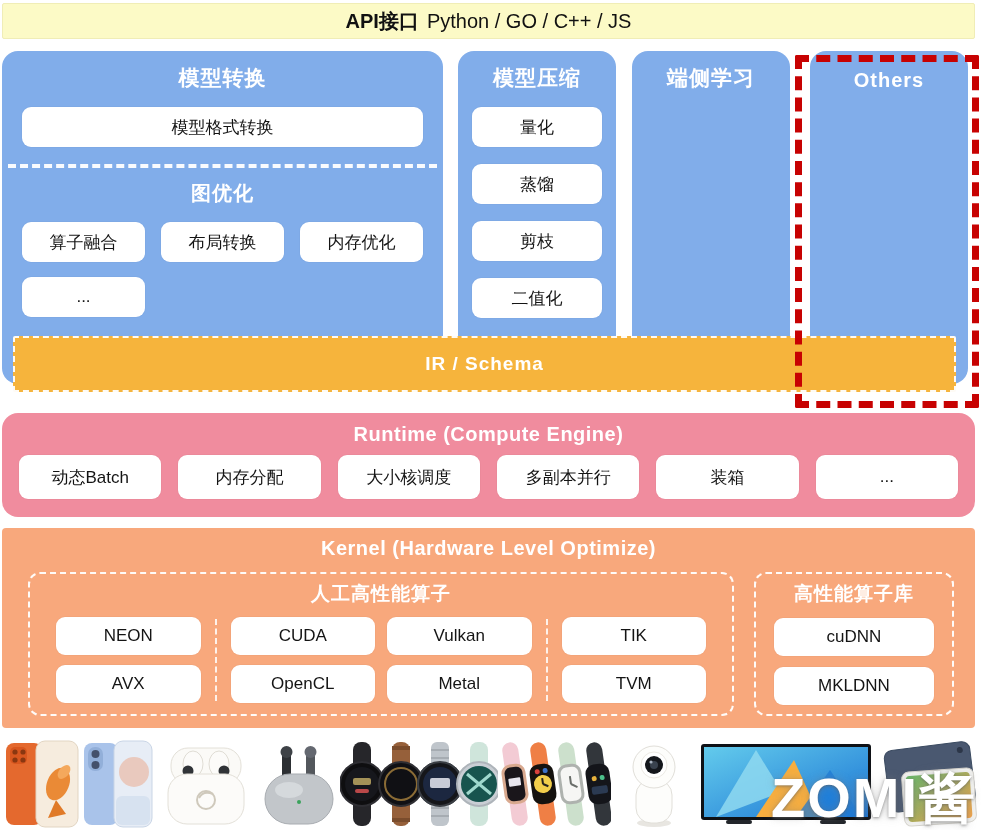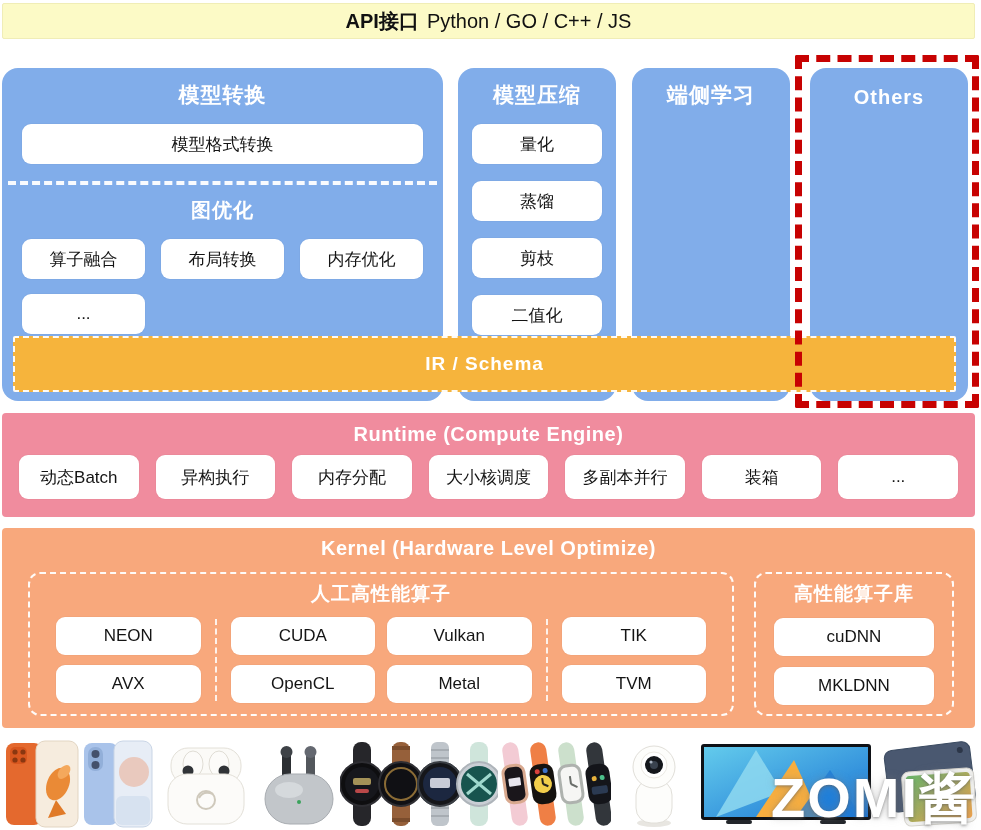--- a/index.html
+++ b/index.html
@@ -7,21 +7,21 @@
   body{font-family:"Liberation Sans","DejaVu Sans",sans-serif;}
   .page{position:relative;width:981px;height:830px;background:#ffffff;overflow:hidden;}
 
   
   .api-banner{position:absolute;left:2px;top:3px;width:973px;height:36px;
     background:#FCFAC6;border:1px solid #F0EDB6;border-radius:2px;
     display:flex;align-items:center;justify-content:center;font-size:20px;color:#111;}
   .api-banner .b{font-weight:bold;margin-right:8px;}
 
   
-  .panel{position:absolute;top:68px;height:333px;background:#81ADEA;border-radius:16px;color:#fff;}
+  .panel{position:absolute;top:51px;height:333px;background:#81ADEA;border-radius:16px;color:#fff;}
   .p1{left:2px;width:441px;}
   .p2{left:458px;width:158px;}
   .p3{left:632px;width:158px;}
   .p4{left:810px;width:158px;}
   .panel-title{margin-top:13px;text-align:center;font-size:21px;font-weight:bold;letter-spacing:1px;}
   .sub-title{margin-top:12px;text-align:center;font-size:20px;font-weight:bold;letter-spacing:1px;}
 
   .btn{background:#fff;border-radius:9px;display:flex;align-items:center;justify-content:center;
     font-size:17px;color:#141414;font-weight:500;height:40px;box-shadow:0 0 0 1px rgba(0,0,0,0.02);}
 
@@ -38,21 +38,21 @@
   .red-box{position:absolute;left:795px;top:55px;width:184px;height:353px;
     border:7px dashed #C70202;border-radius:2px;z-index:6;pointer-events:none;}
 
   
   .ir-bar{position:absolute;left:13px;top:336px;width:943px;height:56px;background:#F6B43C;
     border:2px dashed rgba(255,255,255,0.95);border-radius:2px;z-index:5;
     display:flex;align-items:center;justify-content:center;
     color:#fff;font-size:19px;font-weight:bold;letter-spacing:1px;}
 
   
-  .runtime{position:absolute;left:2px;top:413px;width:973px;height:104px;background:#F08C9E;border-radius:4px;}
+  .runtime{position:absolute;left:2px;top:413px;width:973px;height:104px;background:#F08C9E;border-radius:16px;}
   .runtime-title{margin-top:10px;text-align:center;color:#fff;font-size:20px;font-weight:bold;letter-spacing:0.5px;}
   .runtime-row{display:flex;gap:17px;margin:9px 17px 0;}
   .runtime-row .btn{flex:1;height:44px;text-align:center;}
 
   
   .kernel{position:absolute;left:2px;top:528px;width:973px;height:200px;background:#F8A87C;border-radius:4px;}
   .kernel-title{margin-top:9px;text-align:center;color:#fff;font-size:20px;font-weight:bold;letter-spacing:0.5px;}
   .dash-box{position:absolute;border:2px dashed rgba(255,255,255,0.95);border-radius:12px;}
   .manual-box{left:26px;top:44px;width:706px;height:144px;}
   .libs-box{left:752px;top:44px;width:200px;height:144px;}
@@ -115,21 +115,20 @@
   <div class="red-box"></div>
 
   <div class="ir-bar">
     <span>IR / Schema</span>
   </div>
 
   <div class="runtime">
     <div class="runtime-title">Runtime (Compute Engine)</div>
     <div class="runtime-row">
       <div class="btn">动态Batch</div>
-      <div class="btn">异构执行</div>
       <div class="btn">内存分配</div>
       <div class="btn">大小核调度</div>
       <div class="btn">多副本并行</div>
       <div class="btn">装箱</div>
       <div class="btn">...</div>
     </div>
   </div>
 
   <div class="kernel">
     <div class="kernel-title">Kernel (Hardware Level Optimize)</div>

